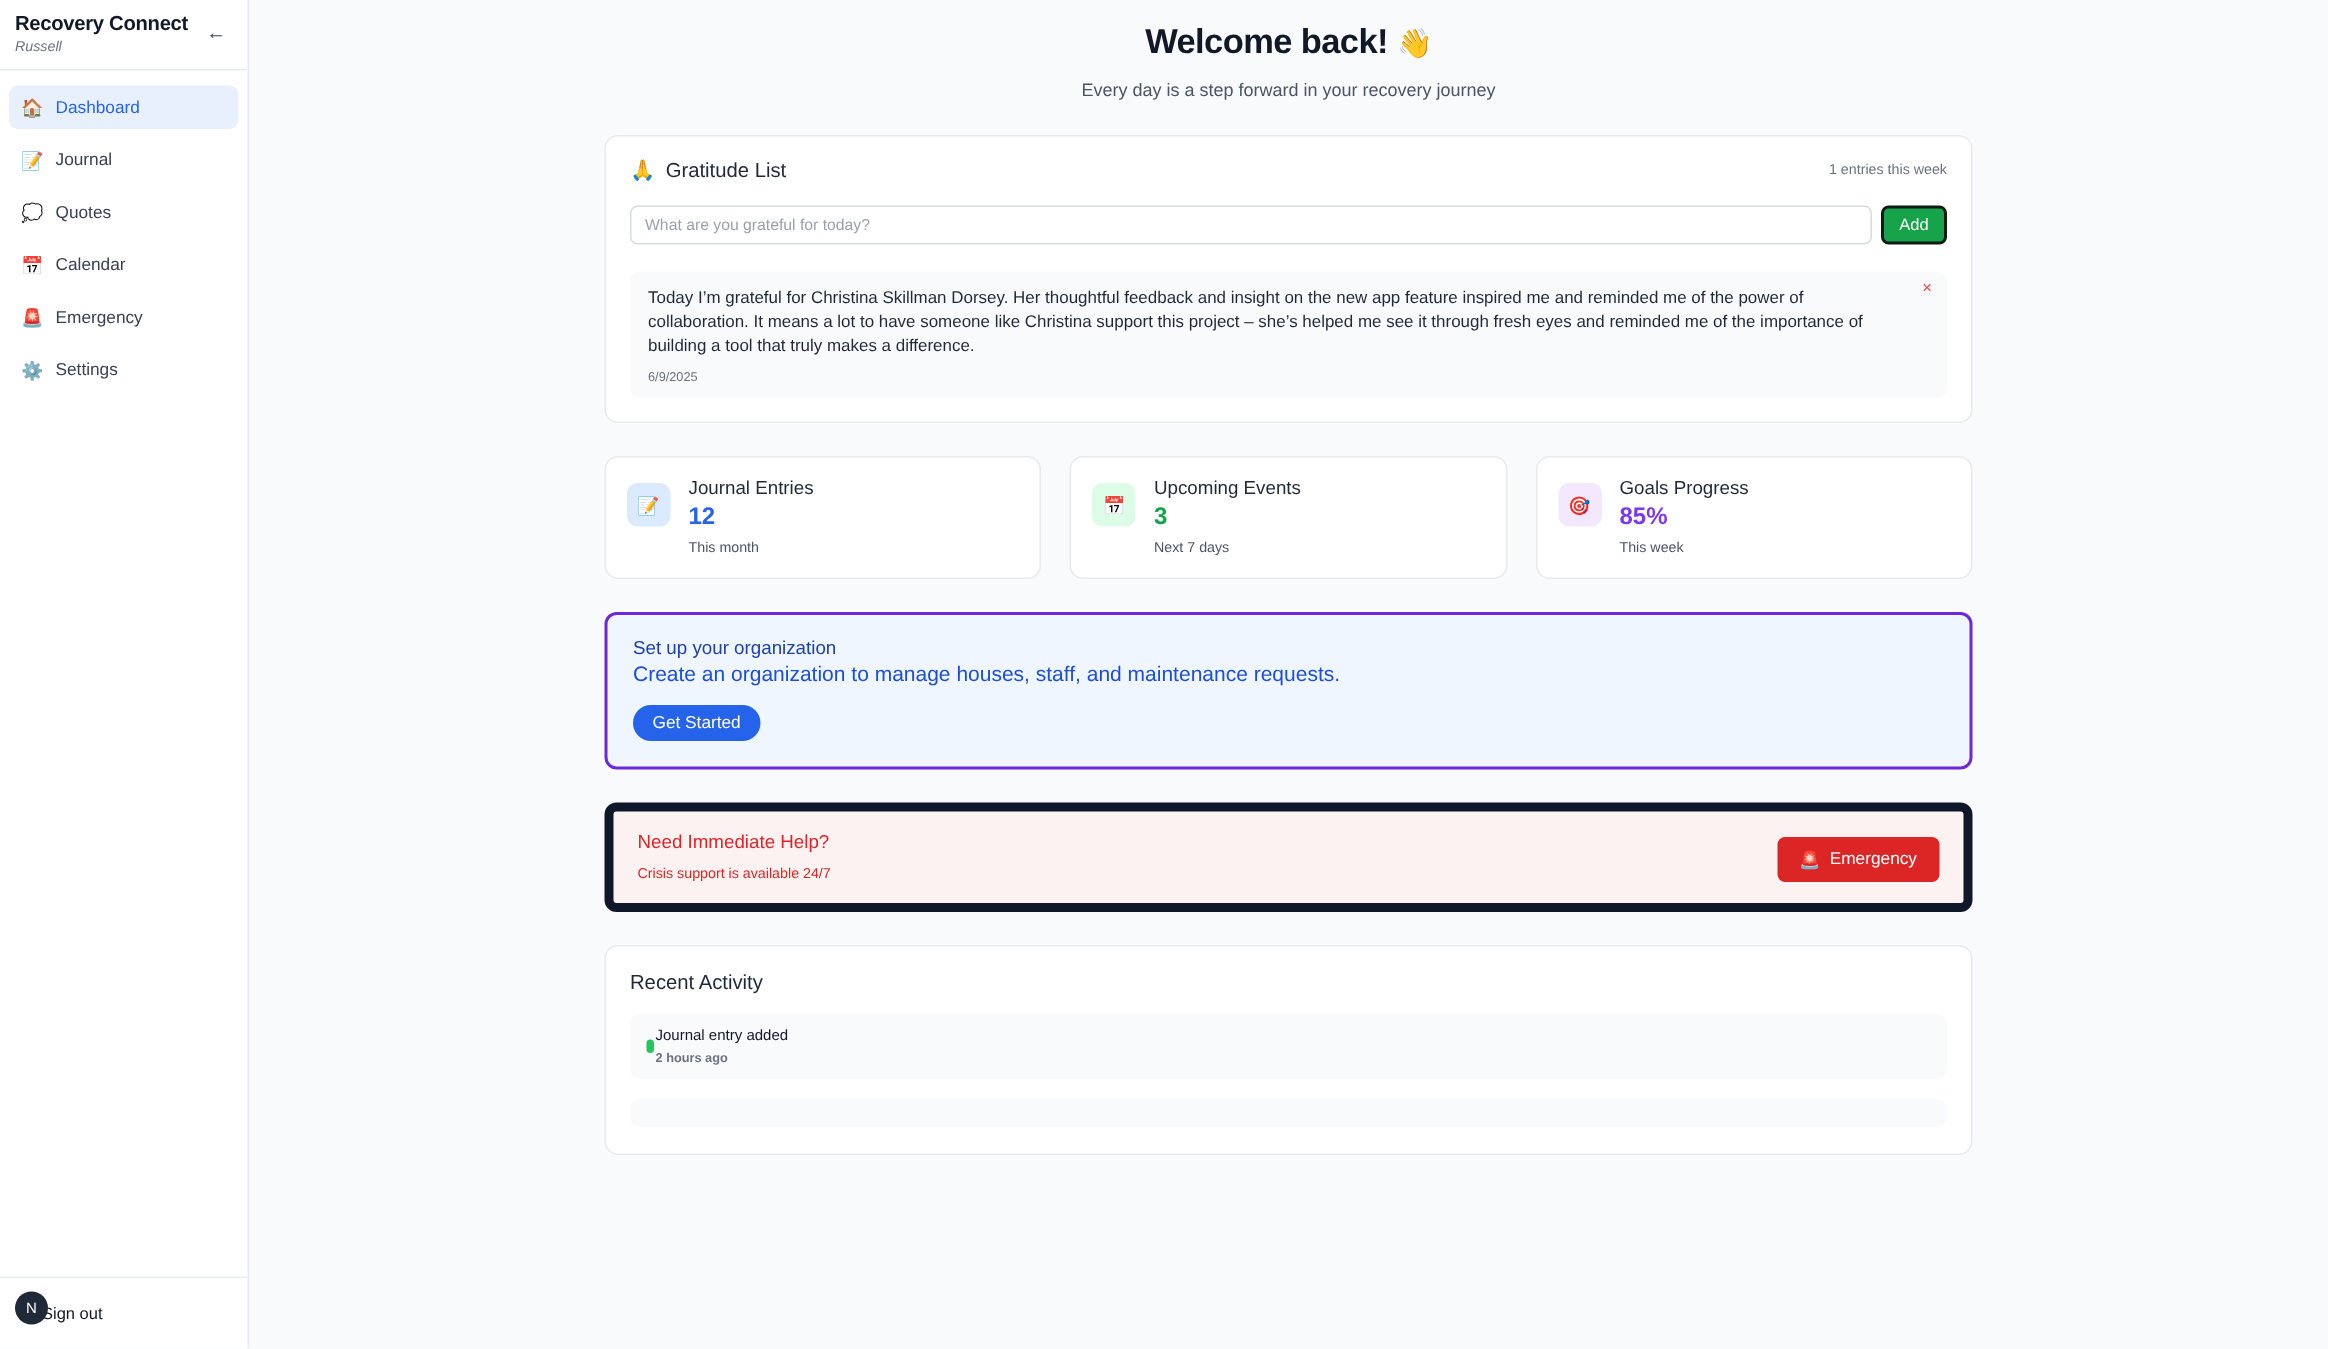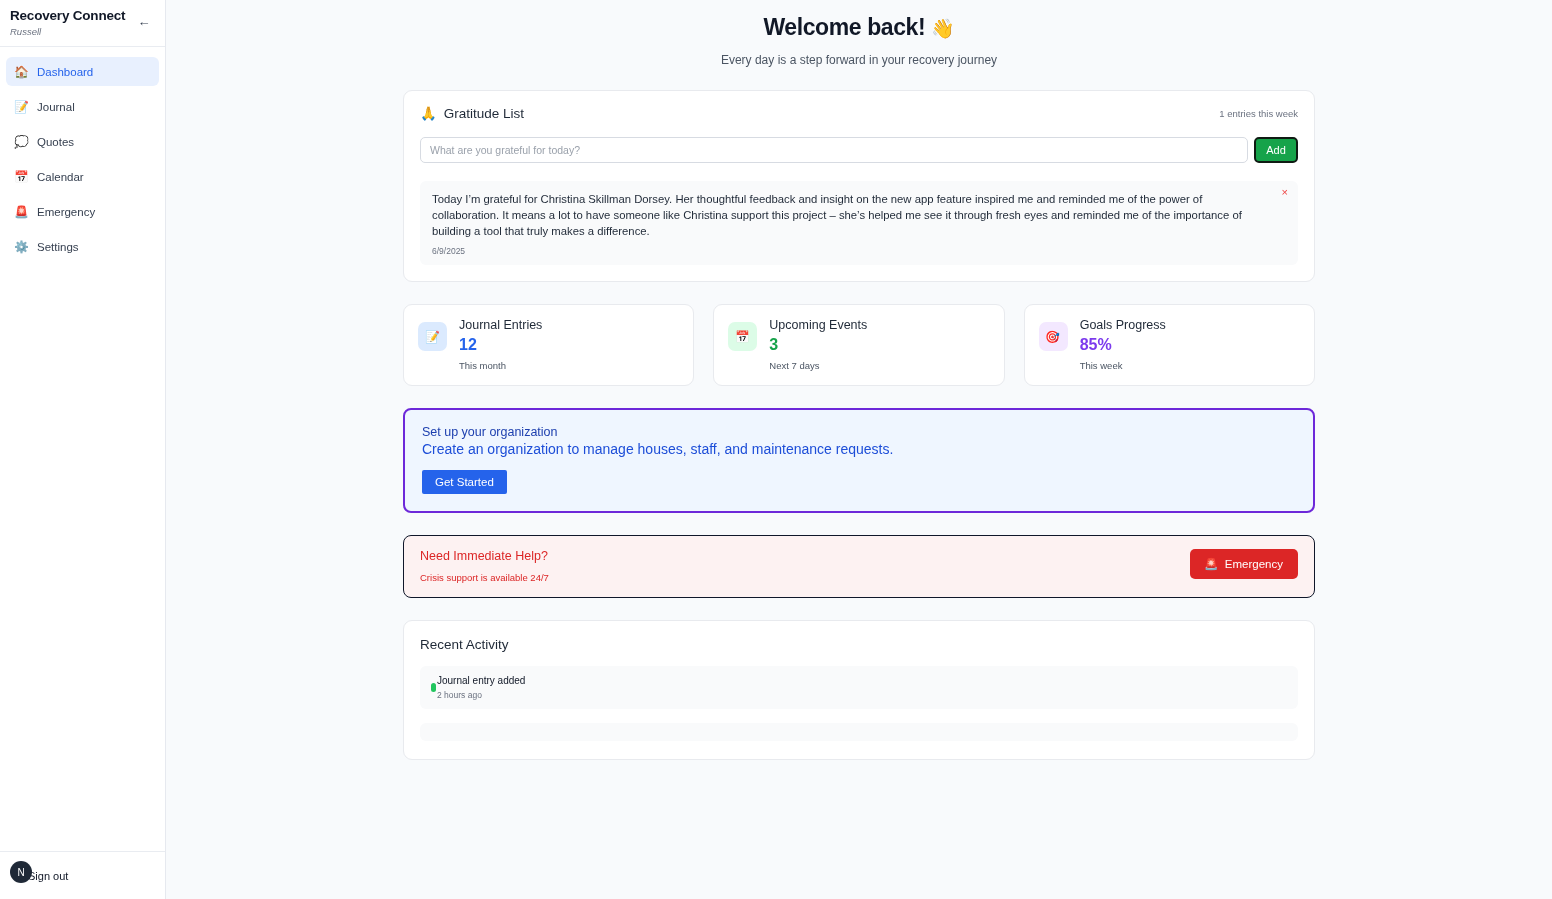--- a/index.html
+++ b/index.html
@@ -139,49 +139,49 @@
   .stat-sub { font-size: 9.5px; color: #4b5563; margin-top: 6px; }
 
   .org-banner {
     margin-top: 22px; background: #eff6ff; border: 2px solid #6d28d9;
     border-radius: 8px; padding: 15px 17px 17px 17px;
   }
   .org-title { font-size: 12.5px; color: #1e40af; }
   .org-desc { font-size: 14px; color: #1d4ed8; margin-top: 2px; }
   .org-btn {
     margin-top: 13px; background: #2563eb; color: #fff;
-    border: none; border-radius: 2px; padding: 6px 13px;
+    border: none; border-radius: 12px; padding: 6px 13px;
     font-size: 11.5px; cursor: pointer;
     font-family: "Liberation Sans", sans-serif;
   }
 
   .help-banner {
-    margin-top: 22px; background: #fdf2f2; border: 1px solid #0f172a;
+    margin-top: 22px; background: #fdf2f2; border: 6px solid #0f172a;
     border-radius: 8px; padding: 13px 16px 14px 16px;
-    display: flex; align-items: flex-start; justify-content: space-between;
+    display: flex; align-items: flex-end; justify-content: space-between;
   }
   .help-title { font-size: 12.5px; color: #dc2626; }
   .help-sub { font-size: 9.5px; color: #dc2626; margin-top: 9px; }
   .help-btn {
     background: #dc2626; color: #fff; border: none; border-radius: 5px;
     padding: 8px 15px; font-size: 11.5px; cursor: pointer;
     display: flex; align-items: center; gap: 6px;
     font-family: "Liberation Sans", sans-serif;
   }
 
   .activity { margin-top: 22px; padding: 16px 16px 18px 16px; }
   .act-title { font-size: 13.5px; color: #1f2937; }
   .act-item {
     display: flex; align-items: center; gap: 1px;
     background: #f9fafb; border-radius: 6px;
     padding: 9px 11px; margin-top: 14px;
   }
   .act-dot { width: 5px; height: 9px; border-radius: 3px; flex: 0 0 auto; }
   .act-label { font-size: 10px; color: #111827; }
-  .act-time { font-size: 8.5px; color: #6b7280; margin-top: 4px; }
+  .act-time { font-size: 8.5px; color: #6b7280; margin-top: 4px; font-weight: bold; }
 </style>
 </head>
 <body>
 
 <div class="app">
 
   <aside class="sidebar">
     <div class="sb-head">
       <div class="sb-brand">Recovery Connect</div>
       <div class="sb-user">Russell</div>

